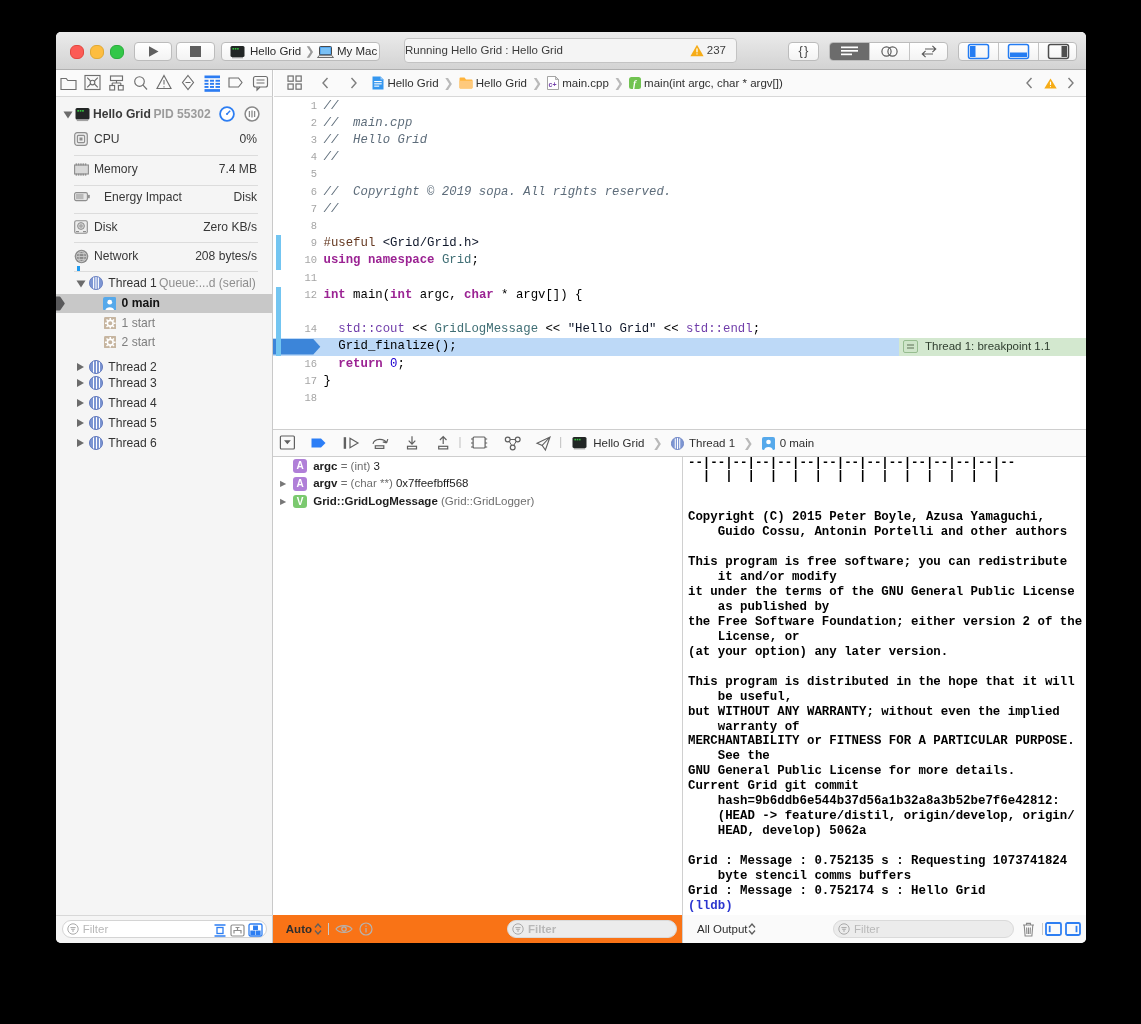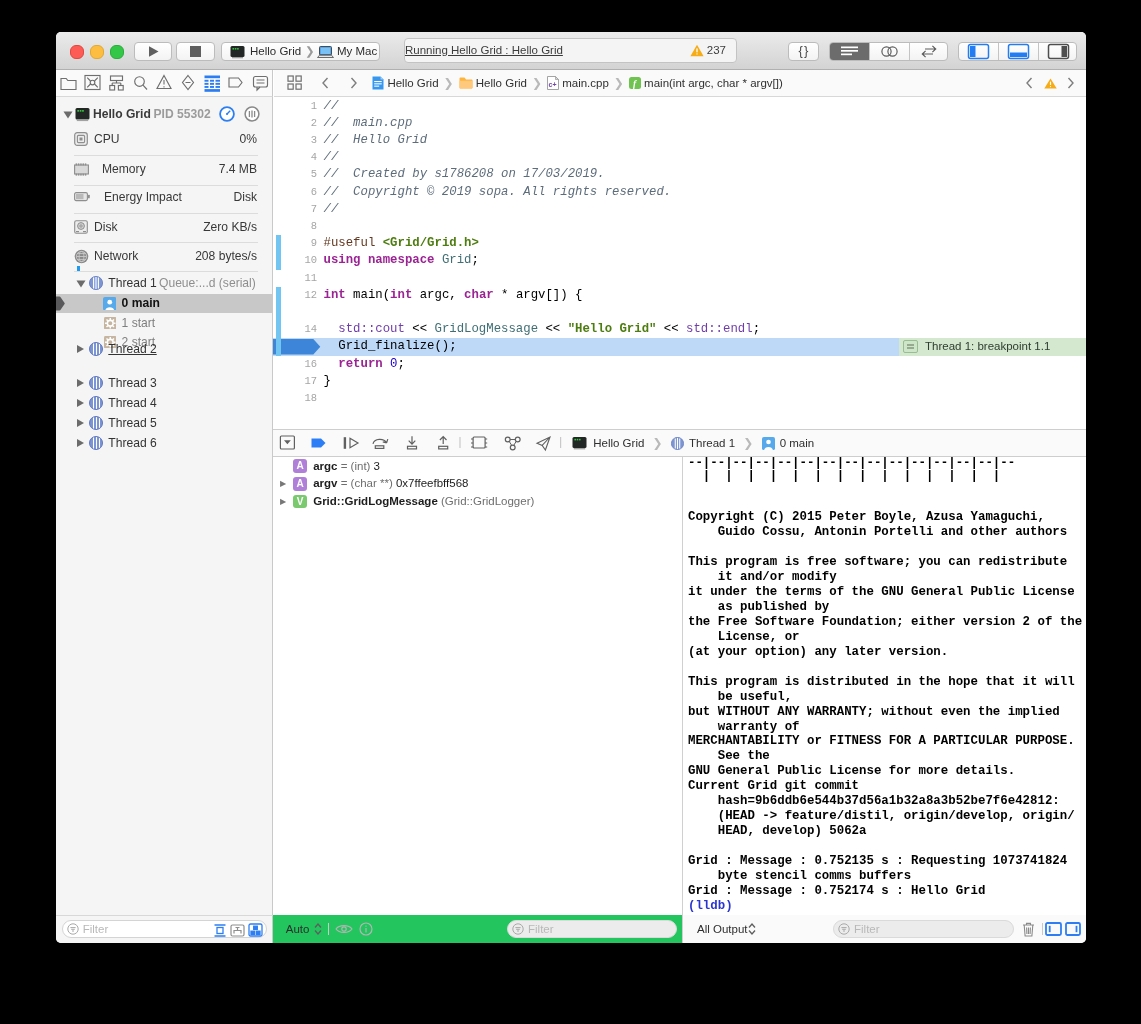--- a/index.html
+++ b/index.html
@@ -23,21 +23,21 @@
   border-right:1px solid #c9c9c9;box-sizing:border-box;font-size:12.1px;color:#383838;}
 #sidebot{position:absolute;left:0;top:883px;width:217px;height:28px;background:#f5f5f5;
   border-right:1px solid #c9c9c9;border-top:1px solid #d8d8d8;box-sizing:border-box;}
 #editor{position:absolute;left:217px;top:65px;width:813px;height:332px;background:#fff;
   font-family:"Liberation Mono",monospace;font-size:12.33px;}
 #debugbar{position:absolute;left:217px;top:397px;width:813px;height:28px;background:#fafafa;
   border-top:1px solid #cecece;border-bottom:1px solid #cecece;box-sizing:border-box;}
 #varpane{position:absolute;left:217px;top:425px;width:409px;height:458px;background:#fff;}
 #console{position:absolute;left:626px;top:425px;width:404px;height:458px;background:#fff;
   border-left:1px solid #d0d0d0;box-sizing:border-box;}
-#varbot{position:absolute;left:217px;top:883px;width:409px;height:28px;background:#22c55e;}
+#varbot{position:absolute;left:217px;top:883px;width:409px;height:28px;background:#f97316;font-weight:bold;}
 #conbot{position:absolute;left:626px;top:883px;width:404px;height:28px;background:#fafafa;
   border-left:1px solid #d0d0d0;box-sizing:border-box;}
 .crumbsep{color:#b9b9b9;font-size:12px;padding:0 5px;}
 .filterfield{position:absolute;height:18px;border:1px solid #d4d4d4;border-radius:9px;
   background:#fff;box-sizing:border-box;color:#b8b8b8;font-size:11.5px;line-height:16px;}
 pre{margin:0;}
 .srow{position:absolute;height:20px;line-height:20px;white-space:nowrap;width:217px;}
 .thr{left:0;color:#333;padding-left:52.3px;box-sizing:border-box;}
 .thr::before{content:"";position:absolute;left:21px;top:6px;width:0;height:0;
   border-left:7px solid #6b6b6b;border-top:4.5px solid transparent;border-bottom:4.5px solid transparent;}
@@ -53,21 +53,21 @@
   font-size:10px;font-weight:bold;text-align:center;line-height:13.4px;}
 .vdisc{position:absolute;left:7px;top:0;color:#777;font-size:8px;}
 .vtxt{position:absolute;left:40.2px;top:0;}
 .vg{color:#6e6e6e;}
 .cl{position:absolute;left:0;width:100%;height:17.2px;line-height:17.2px;white-space:pre;}
 .ln{position:absolute;left:0;top:0;width:44px;text-align:right;color:#a5a5a5;font-size:10.5px;}
 .code{position:absolute;left:50.5px;top:0;color:#000;}
 .cm{color:#5d6c7a;font-style:italic;}
 .kw{color:#9b2393;font-weight:bold;}
 .pp{color:#643820;}
-.str{color:#4d7c0f;font-weight:bold;}
+.str{color:#0f172a;}
 .ty{color:#3f6e74;}
 .num{color:#1c00cf;}
 .std{color:#703daa;}
 </style>
 </head>
 <body>
 <div id="win">
   <div id="toolbar">
     <div class="tl" style="left:13.5px;background:#fc5b56;border:0.5px solid #e2463f;"></div>
     <div class="tl" style="left:33.5px;background:#fdbd40;border:0.5px solid #e0a935;"></div>
@@ -98,21 +98,21 @@
       <svg width="17" height="13" viewBox="0 0 17 13" style="position:absolute;left:95px;top:2.5px;">
           <rect x="2.5" y="0.5" width="12" height="8.5" rx="1" fill="#3e9aef" stroke="#4a4a4a" stroke-width="1"></rect>
           <rect x="3.6" y="1.6" width="9.8" height="6.4" fill="#79c0f5"></rect>
           <path d="M0.5,11.5 L2.5,9.2 H14.5 L16.5,11.5 Z" fill="#e8e8e8" stroke="#4a4a4a" stroke-width="0.8"></path>
         </svg>
       <span style="position:absolute;left:115px;">My Mac</span>
     </div>
 
     <div style="position:absolute;left:348px;top:6px;width:333px;height:25px;background:#f4f4f4;
       border:1px solid #c3c3c3;border-radius:4px;box-sizing:border-box;font-size:11.5px;color:#3c3c3c;line-height:23px;">
-      <span style="text-decoration:underline;">Running Hello Grid : Hello Grid</span>
+      <span style="">Running Hello Grid : Hello Grid</span>
       <span style="position:absolute;right:10px;top:0;">
         <svg width="14" height="13" viewBox="0 0 14 13" style="vertical-align:-2.5px;">
             <path d="M7,0.8 L13.6,12.2 H0.4 Z" fill="#f6ac16"></path>
             <rect x="6.35" y="4.2" width="1.3" height="4.2" rx="0.6" fill="#fff"></rect>
             <rect x="6.35" y="9.3" width="1.3" height="1.3" rx="0.6" fill="#fff"></rect>
           </svg>
         <span style="color:#3c3c3c;">237</span></span>
     </div>
 
     <div class="tbtn" style="left:732px;width:31px;text-align:center;font-size:13px;color:#4c4c4c;line-height:16px;">{ }</div>
@@ -309,21 +309,21 @@
             <rect x="6.2" y="0.4" width="1.5" height="2"></rect>
             <rect x="8.5" y="0.4" width="1.5" height="2"></rect>
             <rect x="10.8" y="0.4" width="1.5" height="2"></rect>
             <rect x="1.6" y="10.6" width="1.5" height="2"></rect>
             <rect x="3.9" y="10.6" width="1.5" height="2"></rect>
             <rect x="6.2" y="10.6" width="1.5" height="2"></rect>
             <rect x="8.5" y="10.6" width="1.5" height="2"></rect>
             <rect x="10.8" y="10.6" width="1.5" height="2"></rect>
           </g>
         </svg>
-      <span style="position:absolute;left:38px;margin-left:8px;">Memory</span>
+      <span style="position:absolute;left:38px;">Memory</span>
         <span style="position:absolute;right:16px;">7.4 MB</span>
     </div>
     <div style="position:absolute;left:18px;top:88.3px;width:184px;border-top:1px solid #dcdcdc;"></div>
     <div class="srow" style="left:0;top:90.3px;width:217px;">
       <svg width="16" height="10" viewBox="0 0 16 10" style="position:absolute;left:18px;top:5px;">
           <rect x="0.6" y="0.6" width="12.8" height="8" rx="1.5" fill="#e6e6e6" stroke="#8e8e8e" stroke-width="1.1"></rect>
           <rect x="2" y="2" width="7.5" height="5.2" fill="#b9b9b9"></rect>
           <rect x="14" y="2.8" width="1.8" height="3.6" rx="0.8" fill="#8e8e8e"></rect>
         </svg>
       <span style="position:absolute;left:38px;margin-left:10px;">Energy Impact</span>
@@ -390,21 +390,21 @@
     <div class="srow" style="left:0;top:235.3px;color:#7e7e7e;">
       <svg width="12.5" height="12.5" viewBox="0 0 13 13" style="position:absolute;left:47.5px;top:3.5px;">
           <rect width="13" height="13" rx="1.5" fill="#c6b5a0"></rect>
           <circle cx="6.5" cy="6.5" r="3" fill="none" stroke="#fff" stroke-width="1.6"></circle>
           <g stroke="#fff" stroke-width="1.5">
             <path d="M6.5,1 v2 M6.5,10 v2 M1,6.5 h2 M10,6.5 h2 M2.6,2.6 l1.4,1.4 M9,9 l1.4,1.4 M10.4,2.6 L9,4 M4,9 l-1.4,1.4"></path>
           </g>
         </svg>
       <span style="position:absolute;left:65.6px;">2 start</span>
     </div>
-    <div class="srow thr" style="top:242px;text-decoration:underline;">Thread 2</div>
+    <div class="srow thr" style="top:260px;">Thread 2</div>
     <div class="srow thr" style="top:276.2px;">Thread 3</div>
     <div class="srow thr" style="top:296.1px;">Thread 4</div>
     <div class="srow thr" style="top:316.1px;">Thread 5</div>
     <div class="srow thr" style="top:336.1px;">Thread 6</div>
   </div>
   <div id="sidebot">
     <div class="filterfield" style="left:5.7px;top:4px;width:205px;background:#fff;">
       <svg width="12" height="12" viewBox="0 0 12 12" style="position:absolute;left:4px;top:2.2px;" fill="none" stroke="#a9a9a9" stroke-width="1">
           <circle cx="6" cy="6" r="5.2"></circle>
           <path d="M3.4,4.6 h5.2 M4.2,6.3 h3.6 M5,8 h2"></path>
@@ -443,21 +443,21 @@
           <path d="M4,5 h7 M4,8 h7" stroke="#5d7157" stroke-width="1.2"></path>
         </svg>
       <span style="position:absolute;left:26px;">Thread 1: breakpoint 1.1</span>
     </div>
     <div style="position:absolute;left:3px;top:138.2px;width:5px;height:34.4px;background:#73c5f1;"></div>
     <div style="position:absolute;left:3px;top:189.8px;width:5px;height:68.8px;background:#73c5f1;"></div>
     <div class="cl" style="top:0.6px"><span class="ln">1</span><span class="code"><span class="cm">//</span></span></div>
     <div class="cl" style="top:17.8px"><span class="ln">2</span><span class="code"><span class="cm">//  main.cpp</span></span></div>
     <div class="cl" style="top:35px"><span class="ln">3</span><span class="code"><span class="cm">//  Hello Grid</span></span></div>
     <div class="cl" style="top:52.2px"><span class="ln">4</span><span class="code"><span class="cm">//</span></span></div>
-    <div class="cl" style="top:69.4px"><span class="ln">5</span><span class="code"><span class="cm">//  Created by s1786208 on 17/03/2019.</span></span></div>
+    <div class="cl" style="top:69.4px"><span class="ln">5</span></div>
     <div class="cl" style="top:86.6px"><span class="ln">6</span><span class="code"><span class="cm">//  Copyright © 2019 sopa. All rights reserved.</span></span></div>
     <div class="cl" style="top:103.8px"><span class="ln">7</span><span class="code"><span class="cm">//</span></span></div>
     <div class="cl" style="top:121px"><span class="ln">8</span></div>
     <div class="cl" style="top:138.2px"><span class="ln">9</span><span class="code"><span class="pp">#useful</span> <span class="str">&lt;Grid/Grid.h&gt;</span></span></div>
     <div class="cl" style="top:155.4px"><span class="ln">10</span><span class="code"><span class="kw">using</span> <span class="kw">namespace</span> <span class="ty">Grid</span>;</span></div>
     <div class="cl" style="top:172.6px"><span class="ln">11</span></div>
     <div class="cl" style="top:189.8px"><span class="ln">12</span><span class="code"><span class="kw">int</span> main(<span class="kw">int</span> argc, <span class="kw">char</span> * argv[]) {</span></div>
     <div class="cl" style="top:224.2px"><span class="ln">14</span><span class="code">  <span class="std">std::cout</span> &lt;&lt; <span class="ty">GridLogMessage</span> &lt;&lt; <span class="str">"Hello Grid"</span> &lt;&lt; <span class="std">std::endl</span>;</span></div>
     <div class="cl" style="top:241.4px"><span class="ln" style="color:#fff;font-weight:bold;width:39px;margin-top:36px;">15</span><span class="code">  Grid_finalize();</span></div>
     <div class="cl" style="top:258.6px"><span class="ln">16</span><span class="code">  <span class="kw">return</span> <span class="num">0</span>;</span></div>

